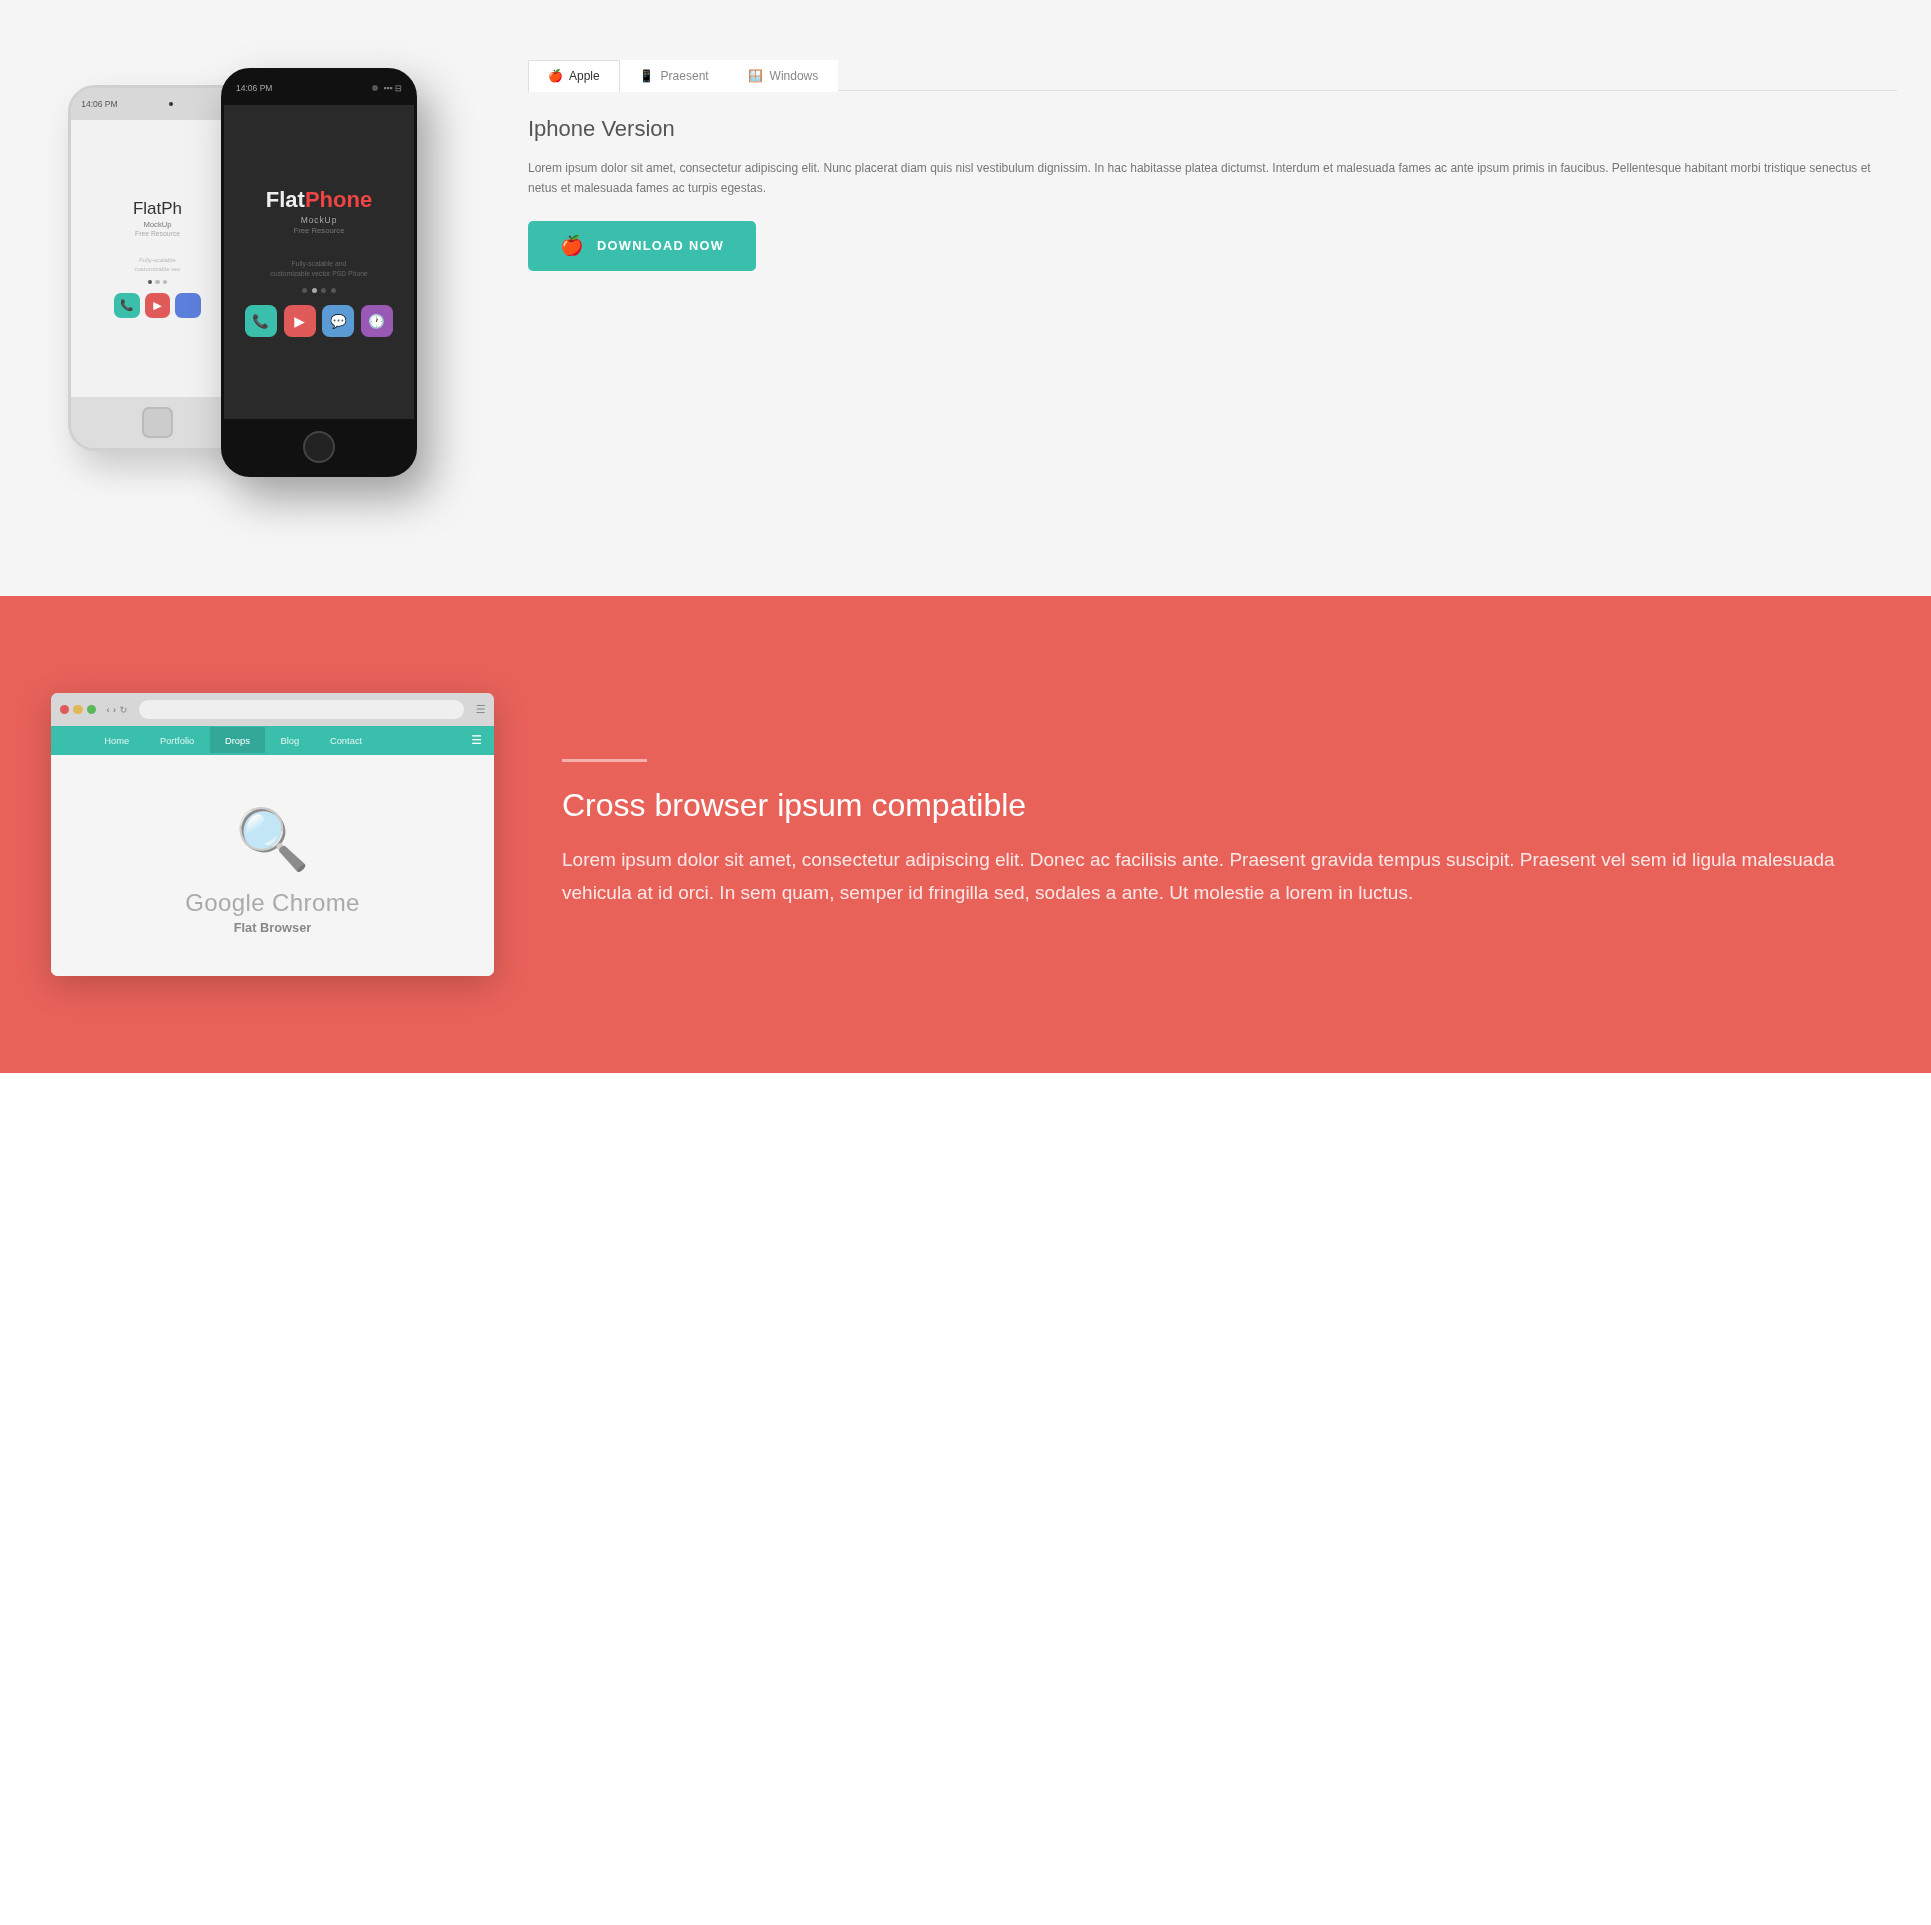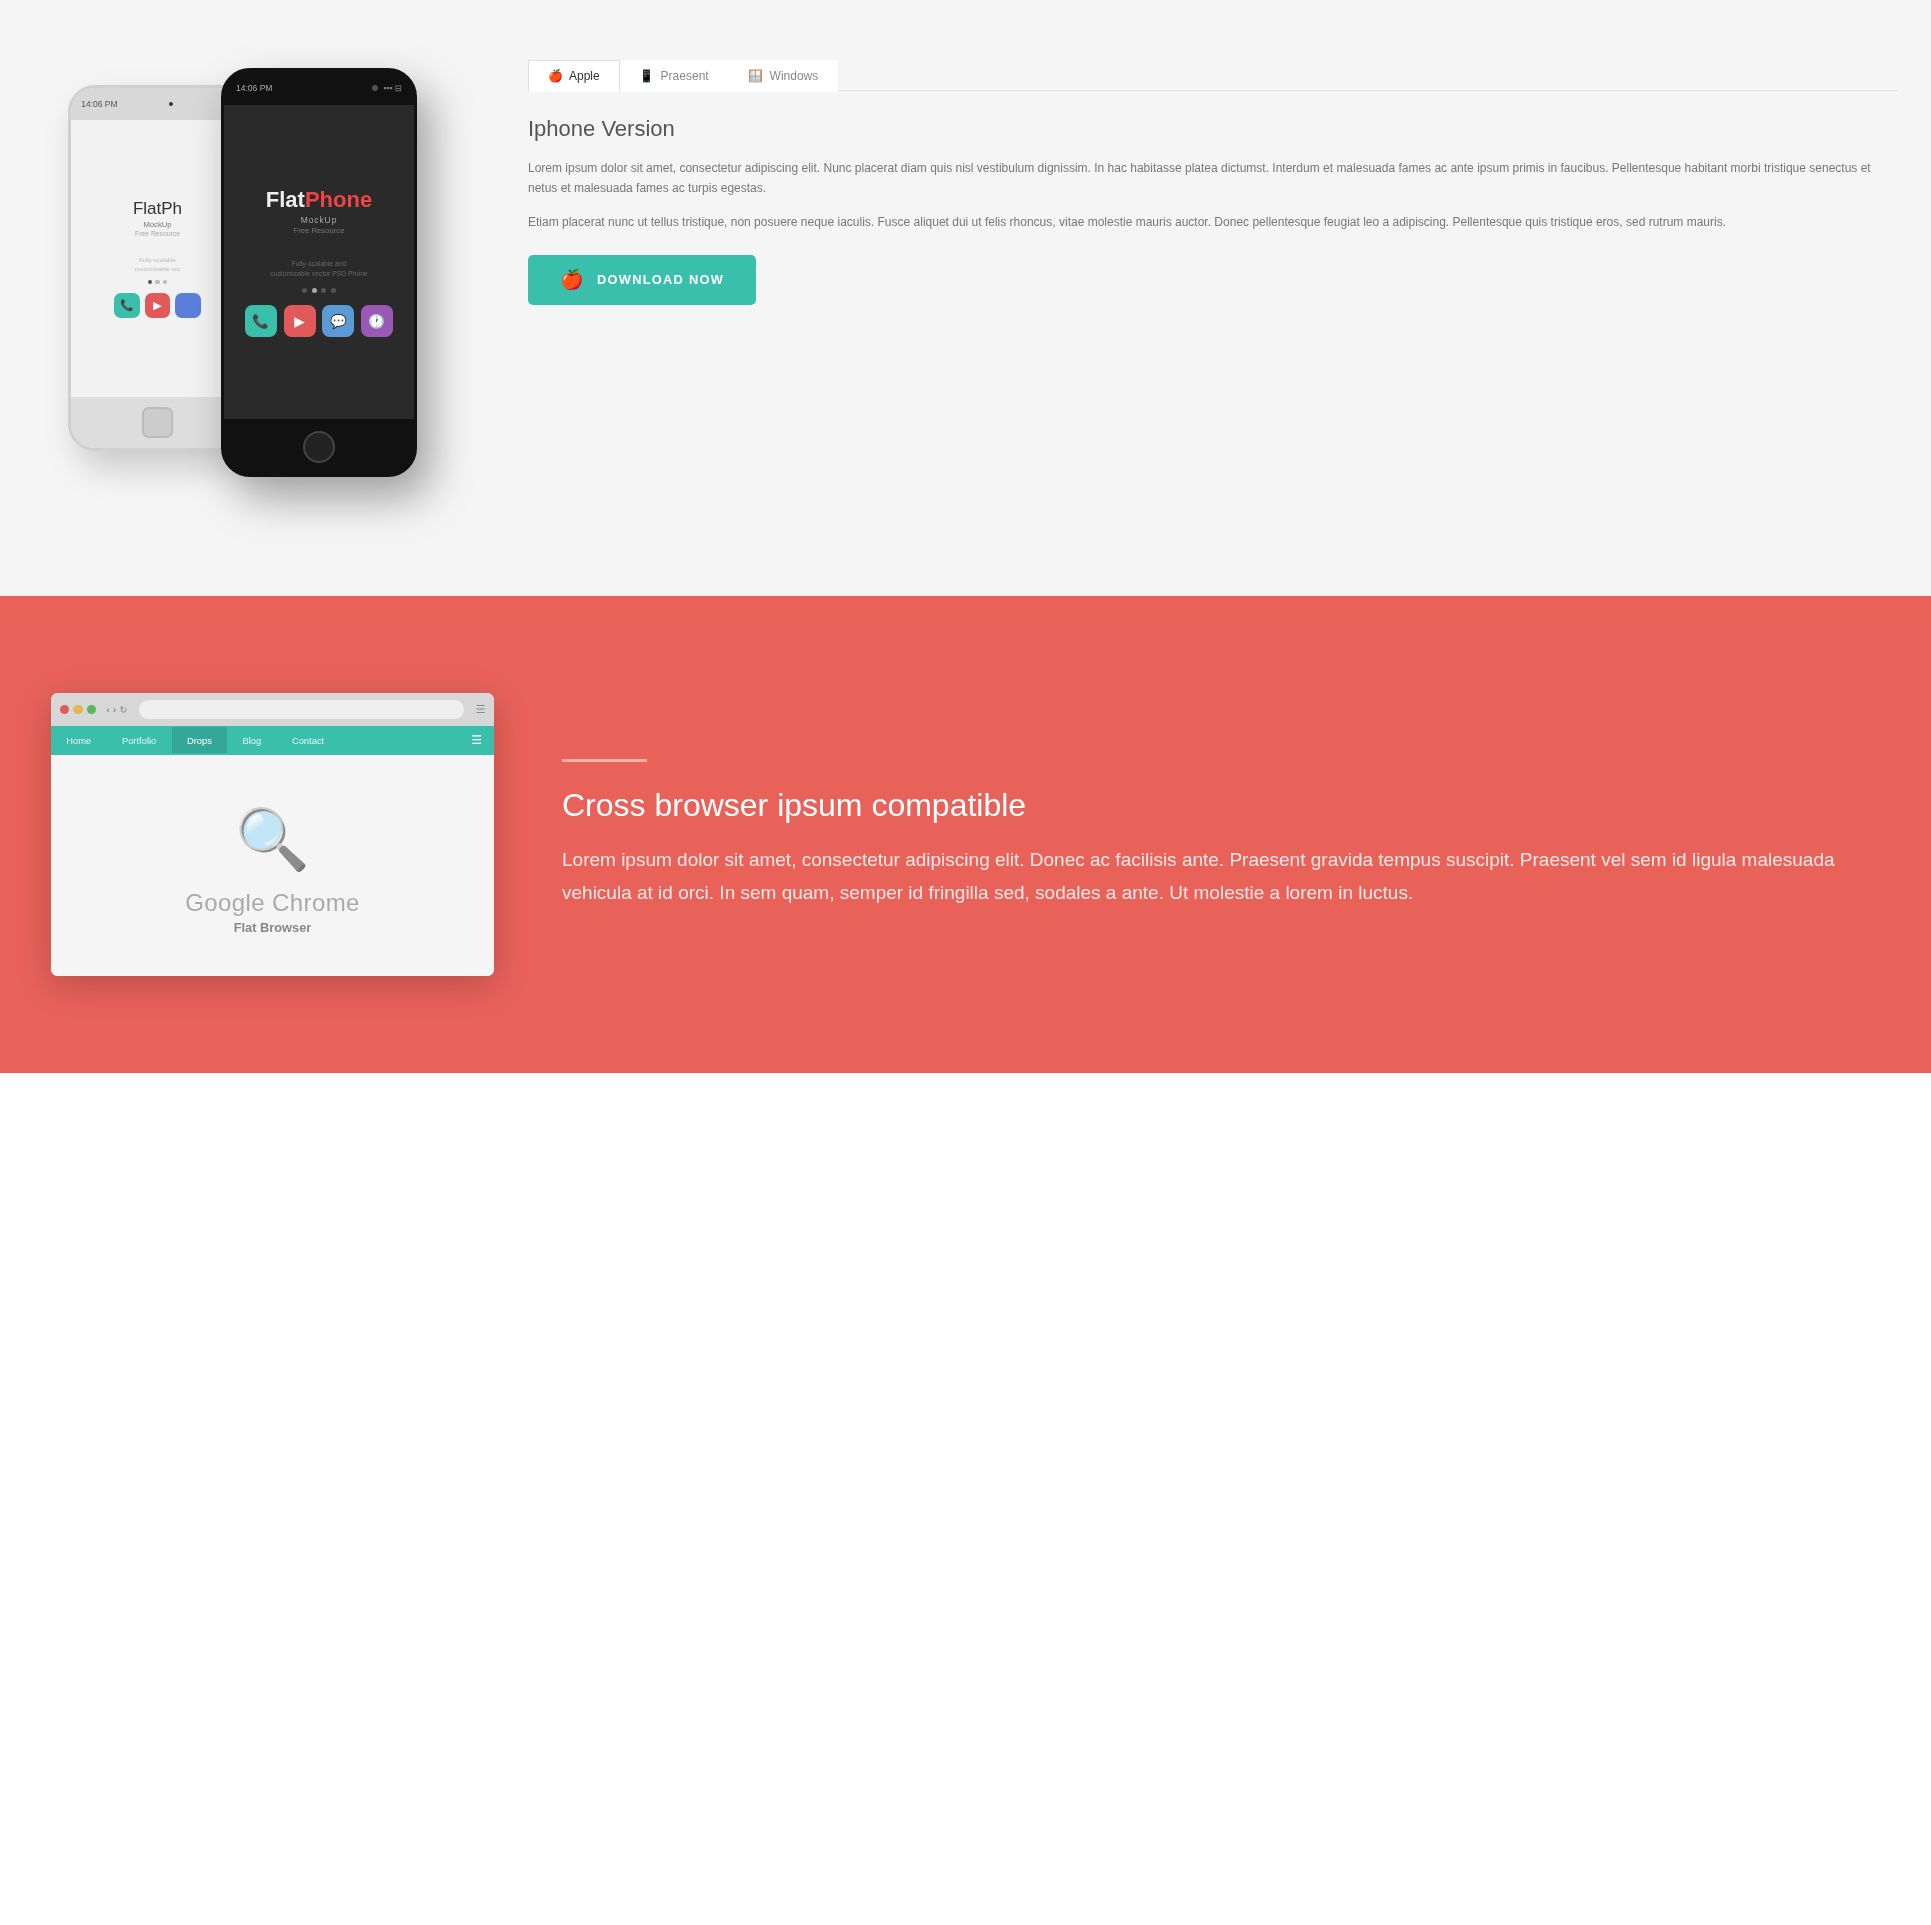--- a/index.html
+++ b/index.html
@@ -273,20 +273,21 @@
     .browser-refresh {
       font-size: 9.4px; color: #888;
     }
     .browser-menu-icon {
       font-size: 11px; color: #888;
     }
     .browser-nav-tabs {
       background: #3bbfad;
       display: flex;
       align-items: center;
+      padding-left: 38px;
     }
     .browser-nav-tab {
       padding: 7.7px 15.3px;
       font-size: 9.4px;
       color: rgba(255,255,255,0.85);
       cursor: pointer;
       font-weight: 500;
     }
     .browser-nav-tab.active {
       background: rgba(0,0,0,0.12);
@@ -433,21 +434,20 @@
       </div>
       <div class="tab">
         <span class="tab-icon">🪟</span>
         <span>Windows</span>
       </div>
     </div>
 
     
     <h2 class="section-title">Iphone Version</h2>
     <p class="section-body">Lorem ipsum dolor sit amet, consectetur adipiscing elit. Nunc placerat diam quis nisl vestibulum dignissim. In hac habitasse platea dictumst. Interdum et malesuada fames ac ante ipsum primis in faucibus. Pellentesque habitant morbi tristique senectus et netus et malesuada fames ac turpis egestas.</p>
-    <p class="section-body">Etiam placerat nunc ut tellus tristique, non posuere neque iaculis. Fusce aliquet dui ut felis rhoncus, vitae molestie mauris auctor. Donec pellentesque feugiat leo a adipiscing. Pellentesque quis tristique eros, sed rutrum mauris.</p>
 
     <button class="download-btn">
       <span class="apple-icon">🍎</span>
       <span>DOWNLOAD NOW</span>
     </button>
   </div>
 </div>
 
 <div class="section-bottom">
 

